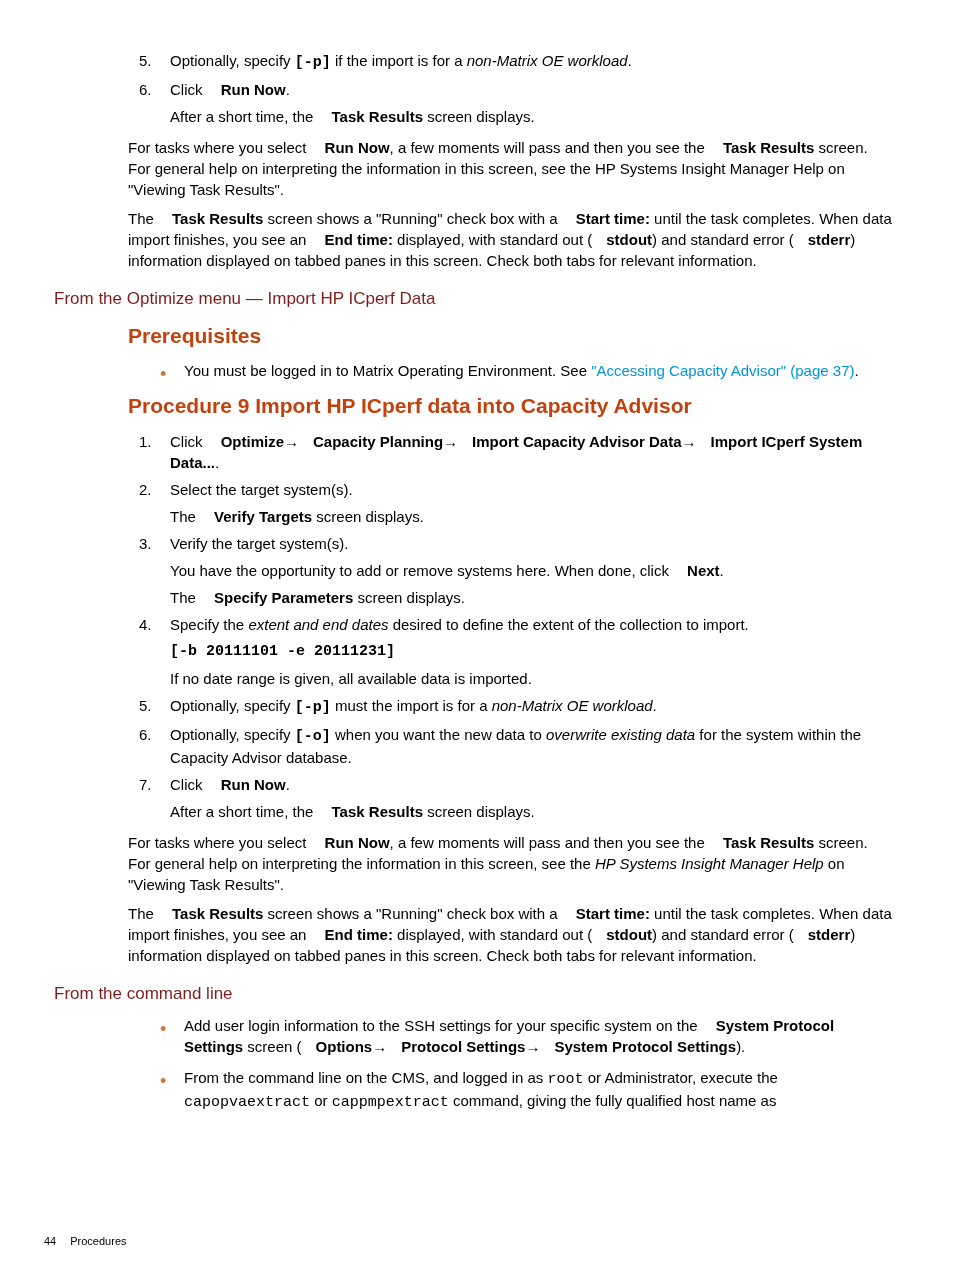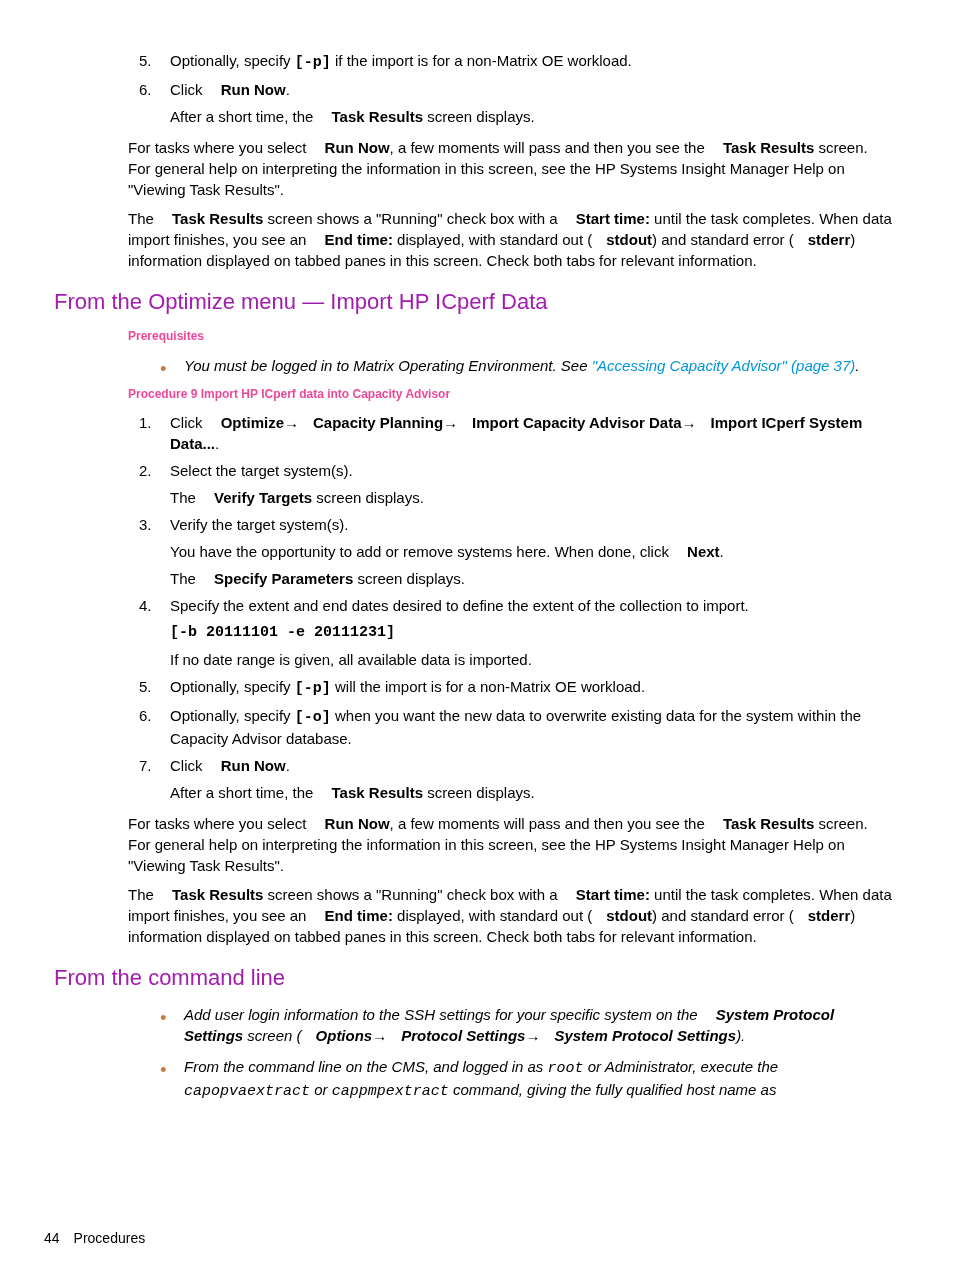--- a/index.html
+++ b/index.html
@@ -25,61 +25,60 @@
   }
   ul {
     margin: 0 0 8px 0;
     padding-left: 106px;
     list-style: none;
   }
   ul li {
     position: relative;
     padding-left: 24px;
     margin-bottom: 10px;
-    font-style: italic;
   }
   ul li::before {
     content: "•";
     position: absolute;
     left: 0;
     top: 2px;
     color: #c8783c;
     font-size: 18px;
   }
   .bold { font-weight: bold; padding-left: 14px; }
-  .italic { }
+  .italic { font-style: italic; }
   .mono { font-family: "Courier New", monospace; font-weight: bold; }
   .mono-plain { font-family: "Courier New", monospace; }
   .para {
     margin: 0 0 8px 74px;
   }
   .sub-line {
     margin: 6px 0 0 0;
   }
   h2 {
-    font-size: 22px;
+    font-size: 17px;
     font-weight: normal;
-    color: #a21caf;
+    color: #7f1d1d;
     margin: 16px 0 10px 0;
   }
   h3 {
-    font-size: 12px;
+    font-size: 21px;
     font-weight: bold;
-    color: #ec4899;
+    color: #c2410c;
     margin: 10px 0 10px 74px;
   }
   a.link {
     color: #0096d6;
     text-decoration: none;
   }
   .footer {
     position: absolute;
     bottom: 22px;
     left: 44px;
-    font-size: 14px;
+    font-size: 11px;
   }
   .page-num {
     margin-right: 14px;
   }
 </style>
 </head>
 <body>
 
 <ol start="5">
   <li>
@@ -131,21 +130,21 @@
     <div class="sub-line">
       <span>The </span><span class="bold">Specify Parameters</span><span> screen displays.</span>
     </div>
   </li>
   <li>
     <span>Specify the </span><span class="italic">extent and end dates</span><span> desired to define the extent of the collection to import.</span>
     <div class="sub-line mono">[-b 20111101 -e 20111231]</div>
     <div class="sub-line">If no date range is given, all available data is imported.</div>
   </li>
   <li>
-    <span>Optionally, specify </span><span class="mono">[-p]</span><span> will the import is for a </span><span class="italic">non-Matrix OE workload</span><span>.</span>
+    <span>Optionally, specify </span><span class="mono">[-p]</span><span> must the import is for a </span><span class="italic">non-Matrix OE workload</span><span>.</span>
   </li>
   <li>
     <span>Optionally, specify </span><span class="mono">[-o]</span><span> when you want the new data to </span><span class="italic">overwrite existing data</span><span> for the system within the Capacity Advisor database.</span>
   </li>
   <li>
     <span>Click </span><span class="bold">Run Now</span><span>.</span>
     <div class="sub-line">
       <span>After a short time, the </span><span class="bold">Task Results</span><span> screen displays.</span>
     </div>
   </li>

